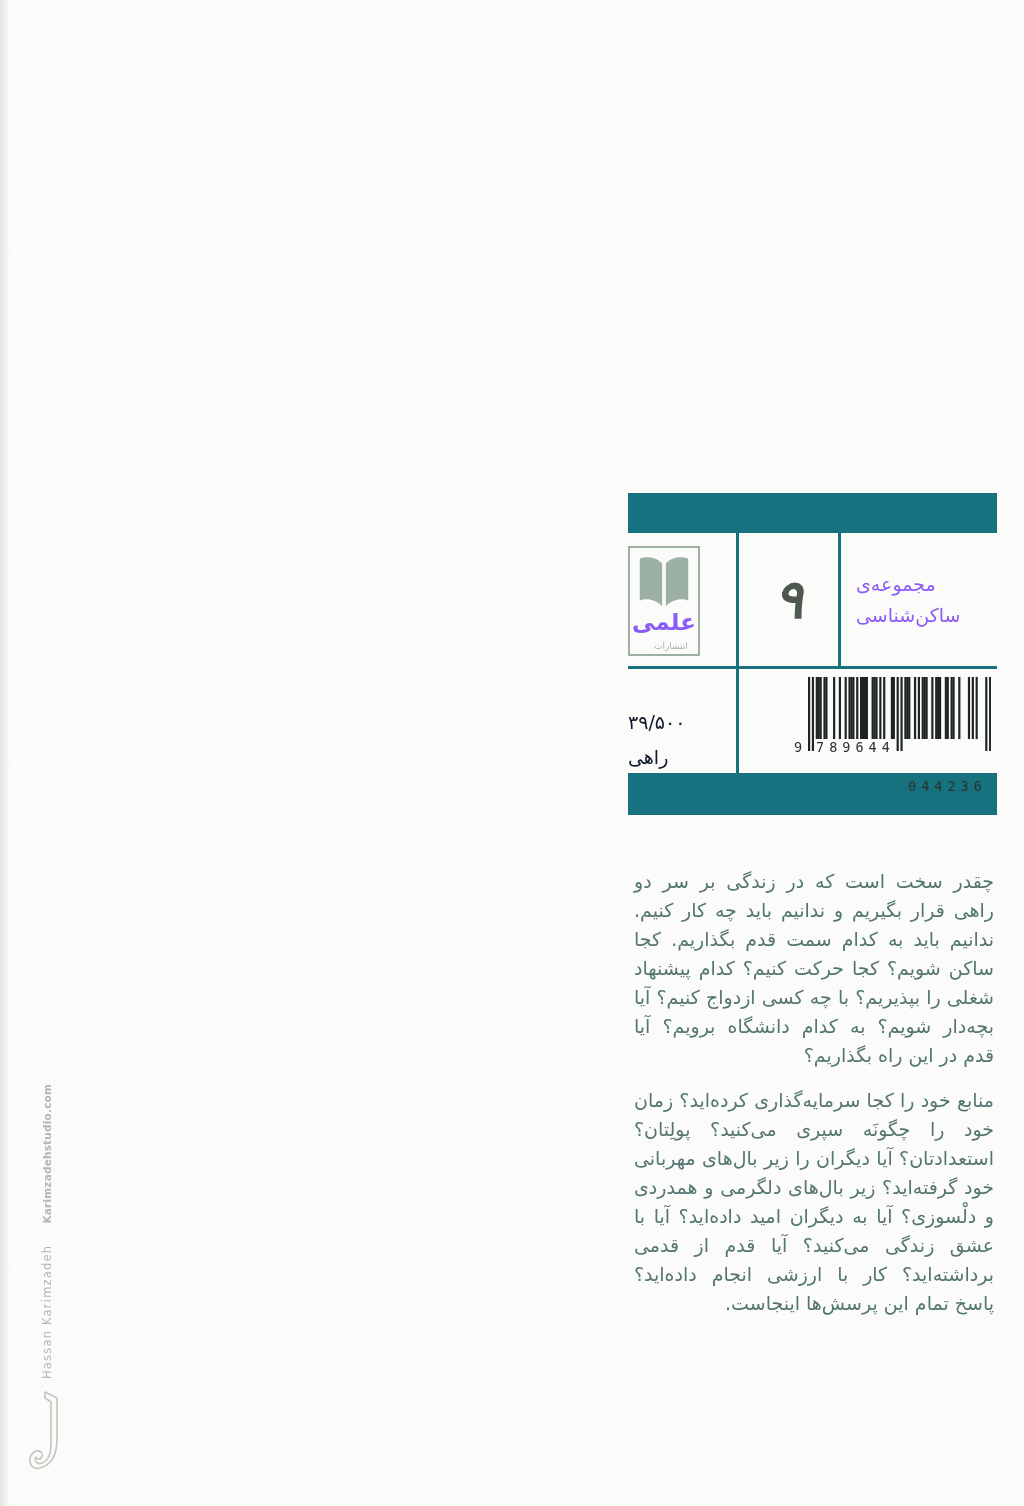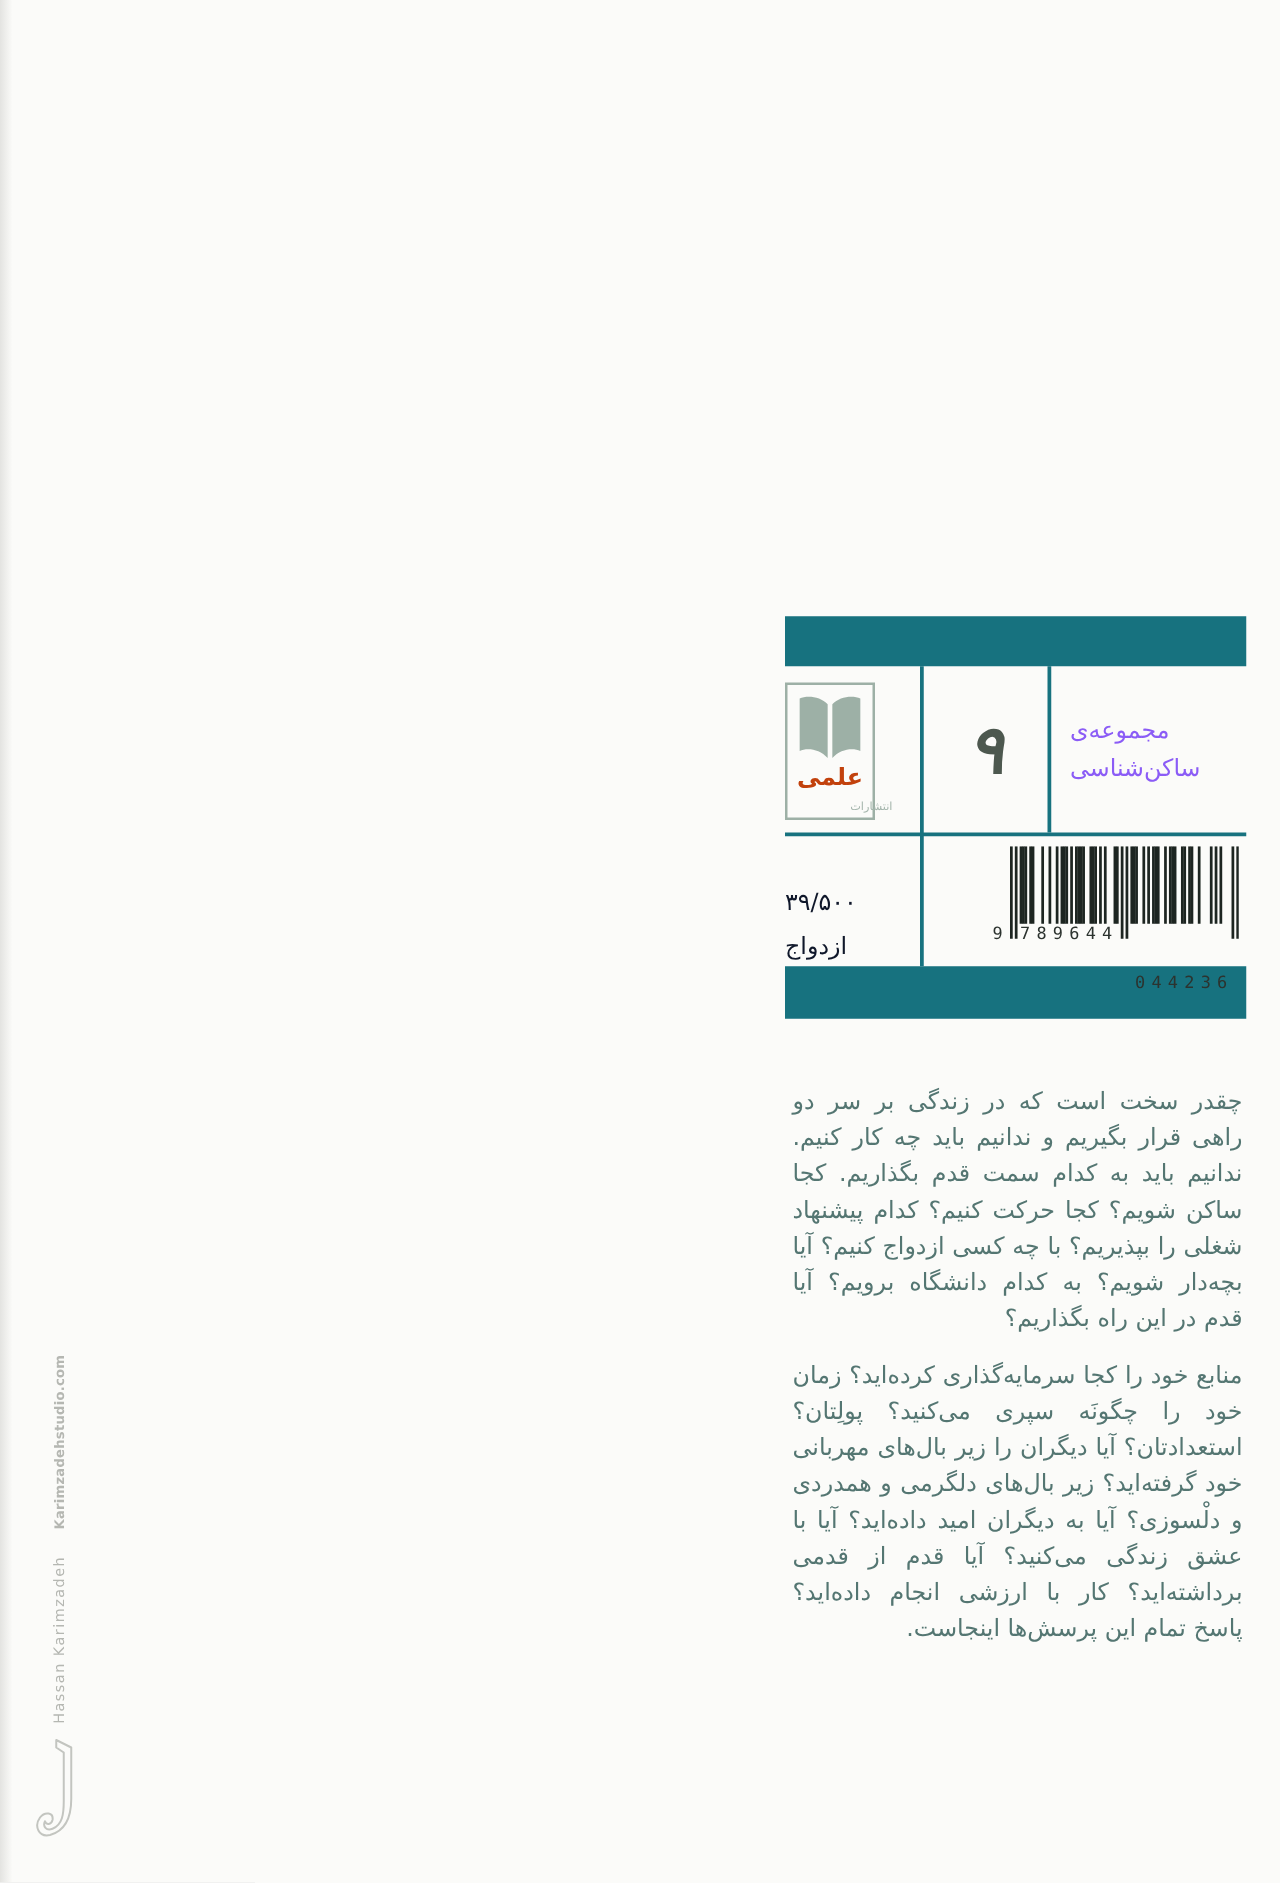--- a/index.html
+++ b/index.html
@@ -27,26 +27,26 @@
 
   
   .pub-logo { position: absolute; left: 628px; top: 545px; width: 86px; height: 114px; }
   .pub-frame {
     position: absolute; left: 0; top: 1px; width: 72px; height: 110px;
     border: 2px solid #9db0a6;
   }
   .pub-book { position: absolute; left: 8px; top: 9px; width: 56px; height: 60px; }
   .pub-word {
     position: absolute; left: 2px; top: 62px; width: 68px;
-    text-align: center; font-weight: bold; font-size: 19px; line-height: 30px;
-    color: #c2410c; direction: rtl;
+    text-align: center; font-weight: bold; font-size: 23px; line-height: 30px;
+    color: #8b5cf6; direction: rtl;
   }
   .pub-sub {
     position: absolute; left: 26px; top: 96px; width: 60px;
-    text-align: right; font-size: 9px; color: #a4b5ac; direction: rtl;
+    text-align: left; font-size: 9px; color: #a4b5ac; direction: rtl;
   }
 
   
   .series-num {
     position: absolute; left: 739px; top: 533px; width: 99px; height: 133px;
     display: flex; align-items: center; justify-content: center;
     font-size: 54px; font-weight: bold; color: #4d584f;
     font-style: italic;
   }
 
@@ -121,21 +121,21 @@
 
     <div class="series-num">۹</div>
 
     <div class="series-title">
       <span>مجموعه‌ی</span>
       <span>ساکن‌شناسی</span>
     </div>
 
     <div class="price">
       <span>۳۹/۵۰۰</span>
-      <span>ازدواج</span>
+      <span>راهی</span>
     </div>
 
     <div class="barcode">
       <svg width="183" height="75" viewBox="0 0 183 75" xmlns="http://www.w3.org/2000/svg">
           <rect x="0.00" y="0" width="2.18" height="74" fill="#1d2521"></rect>
           <rect x="3.85" y="0" width="2.18" height="74" fill="#1d2521"></rect>
           <rect x="7.71" y="0" width="2.18" height="62" fill="#1d2521"></rect>
           <rect x="9.63" y="0" width="2.18" height="62" fill="#1d2521"></rect>
           <rect x="11.56" y="0" width="2.18" height="62" fill="#1d2521"></rect>
           <rect x="15.41" y="0" width="2.18" height="62" fill="#1d2521"></rect>

